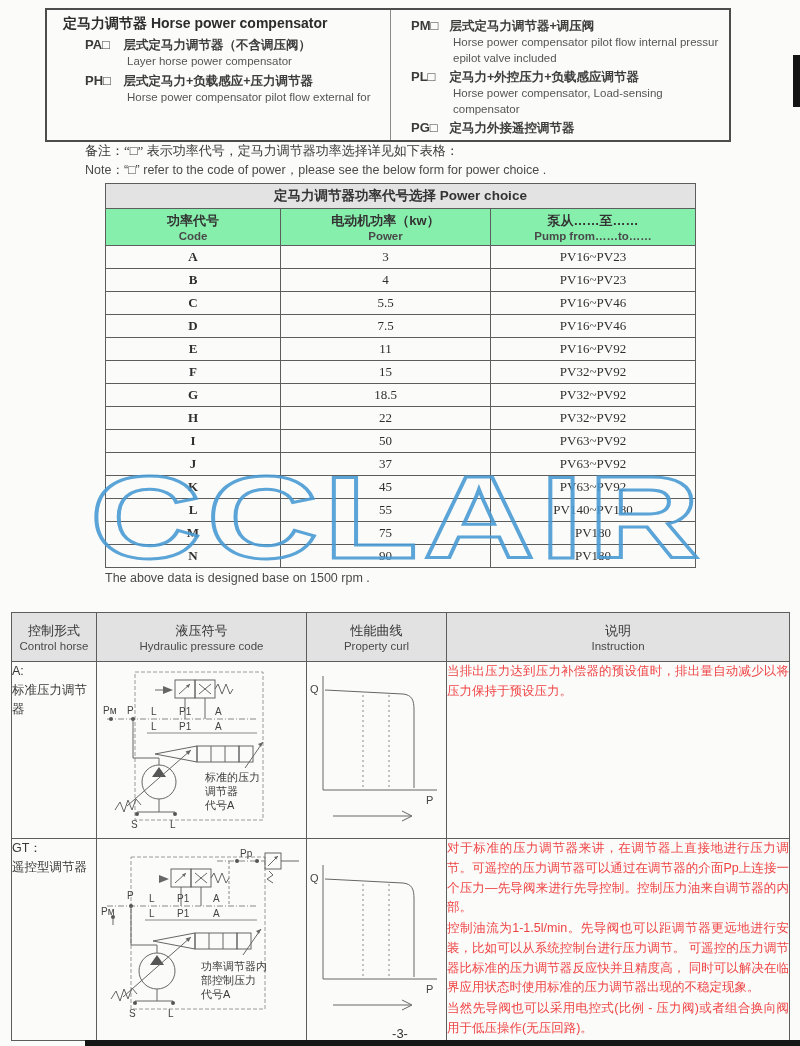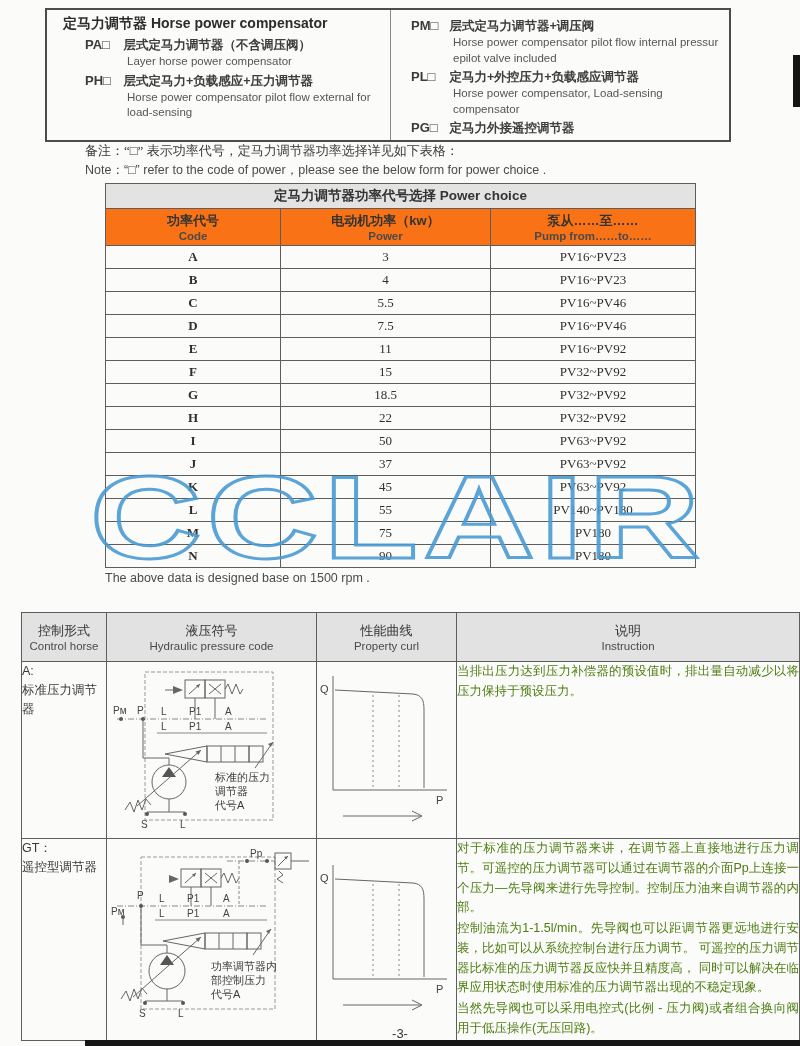--- a/index.html
+++ b/index.html
@@ -22,45 +22,45 @@
   
   .note{left:85px;top:142px;line-height:1.45;}
   .note .zh{font-size:13px;color:#383838;font-family:Liberation Serif, serif;}
   .note .en{font-size:12.5px;color:#4a4a4a;}
   
   table{border-collapse:collapse;}
   .power-table{left:105px;top:183px;}
   .power-table table{width:590px;table-layout:fixed;}
   .power-table td,.power-table th{border:1px solid #5d5d5d;text-align:center;vertical-align:middle;padding:0;}
   .pt-title{background:#e3e3e3;height:24px;font-size:13.5px;font-weight:bold;color:#333;}
-  .pt-head{background:#f97316;height:37px;font-weight:normal;}
+  .pt-head{background:#86efac;height:37px;font-weight:normal;}
   .pt-head .zh{font-size:13px;color:#333;display:block;}
   .pt-head .en{font-size:11.5px;color:#4a4a4a;display:block;}
   .pt-row{height:23px;}
   .pt-row td{font-family:"Liberation Serif","DejaVu Serif",serif;font-size:13px;color:#2f2f2f;}
   .pt-row td.code{font-weight:bold;}
   .col-code{width:175px;}.col-power{width:210px;}.col-pump{width:205px;}
   
   .footnote{left:105px;top:570px;line-height:1.4;}
   .footnote .zh{font-size:13px;color:#383838;}
   .footnote .en{font-size:12.5px;color:#4a4a4a;}
   
   .watermark{left:88px;top:452px;z-index:6;pointer-events:none;opacity:.9;}
   
-  .control-table{left:21px;top:612px;}
+  .control-table{left:11px;top:612px;}
   .control-table table{width:778px;table-layout:fixed;}
   .control-table td,.control-table th{border:1px solid #5d5d5d;padding:0;vertical-align:top;}
   .ct-head th{background:#e2e2e2;height:48px;vertical-align:middle;font-weight:normal;text-align:center;}
   .ct-head .zh{display:block;font-size:13px;color:#333;}
   .ct-head .en{display:block;font-size:11.5px;color:#4a4a4a;}
   .c-mode{width:85px;}.c-sym{width:210px;}.c-curve{width:140px;}.c-instr{width:343px;}
   .mode-cell{padding:6px 4px 0 6px;font-size:12.5px;color:#383838;line-height:1.5;}
   .mode-cell .code{display:block;}
   .sym-cell,.curve-cell{text-align:center;vertical-align:middle;}
-  .instr-cell{padding:7px 9px;font-size:12.5px;color:#4d7c0f;line-height:1.58;text-align:justify;}
+  .instr-cell{padding:7px 9px;font-size:12.5px;color:#ef4444;line-height:1.58;text-align:justify;}
   .instr-cell p{margin:0 0 1px 0;}
   svg text{font-family:"Liberation Sans","DejaVu Sans",sans-serif;}
   
   .page-num{left:0;top:1026px;width:800px;text-align:center;font-size:13px;color:#333;}
   .edge-right{left:793px;top:55px;width:7px;height:52px;background:#141414;}
   .edge-bottom{left:85px;top:1040px;width:715px;height:6px;background:#161616;}
 </style>
 </head>
 <body>
 
@@ -72,21 +72,20 @@
     </div>
     <div class="tb-item">
       <span class="tb-code">PA□</span>
       <span class="tb-zh">层式定马力调节器（不含调压阀）</span>
       <div class="tb-en">Layer horse power compensator</div>
     </div>
     <div class="tb-item">
       <span class="tb-code">PH□</span>
       <span class="tb-zh">层式定马力+负载感应+压力调节器</span>
       <div class="tb-en">Horse power compensator pilot flow external  for</div>
-      <div class="tb-en">load-sensing</div>
     </div>
   </div>
   <div class="col right">
     <div class="tb-item" style="margin-left:4px">
       <span class="tb-code">PM□</span>
       <span class="tb-zh">层式定马力调节器+调压阀</span>
       <div class="tb-en">Horse power compensator pilot flow internal pressur</div>
       <div class="tb-en">epilot valve included</div>
     </div>
     <div class="tb-item" style="margin-left:4px">

